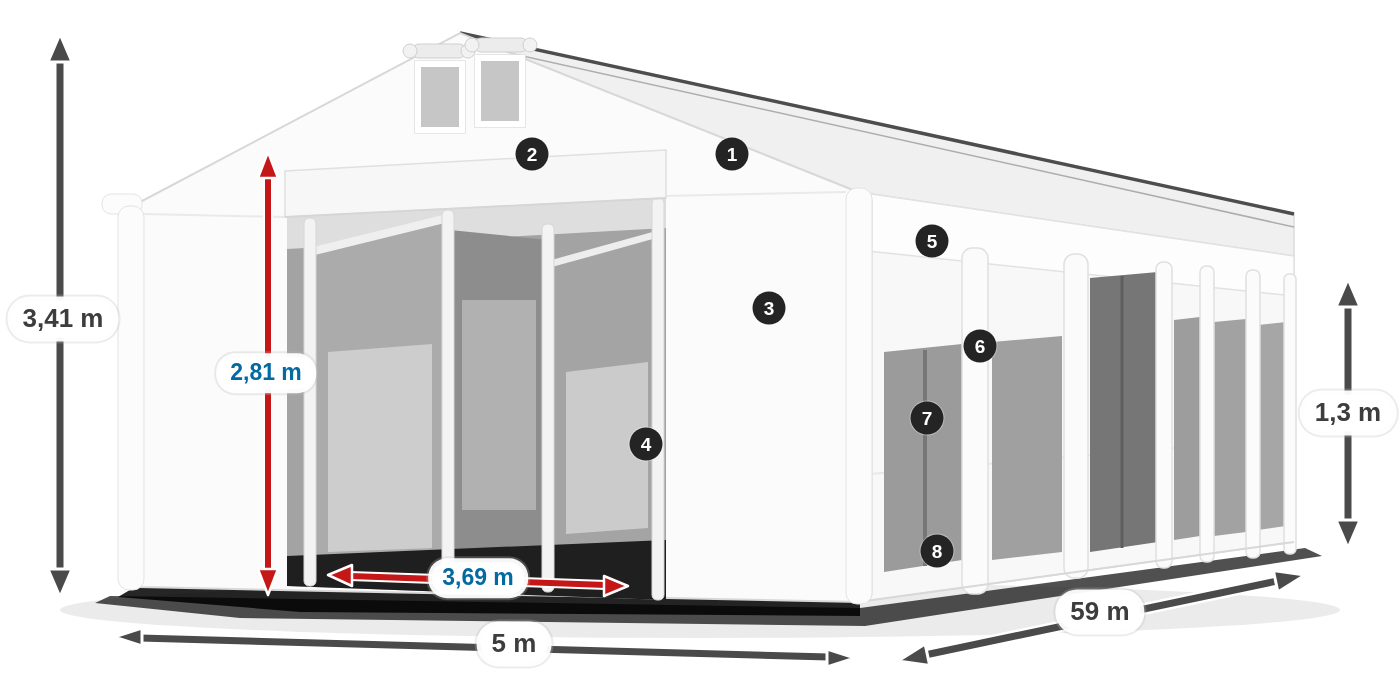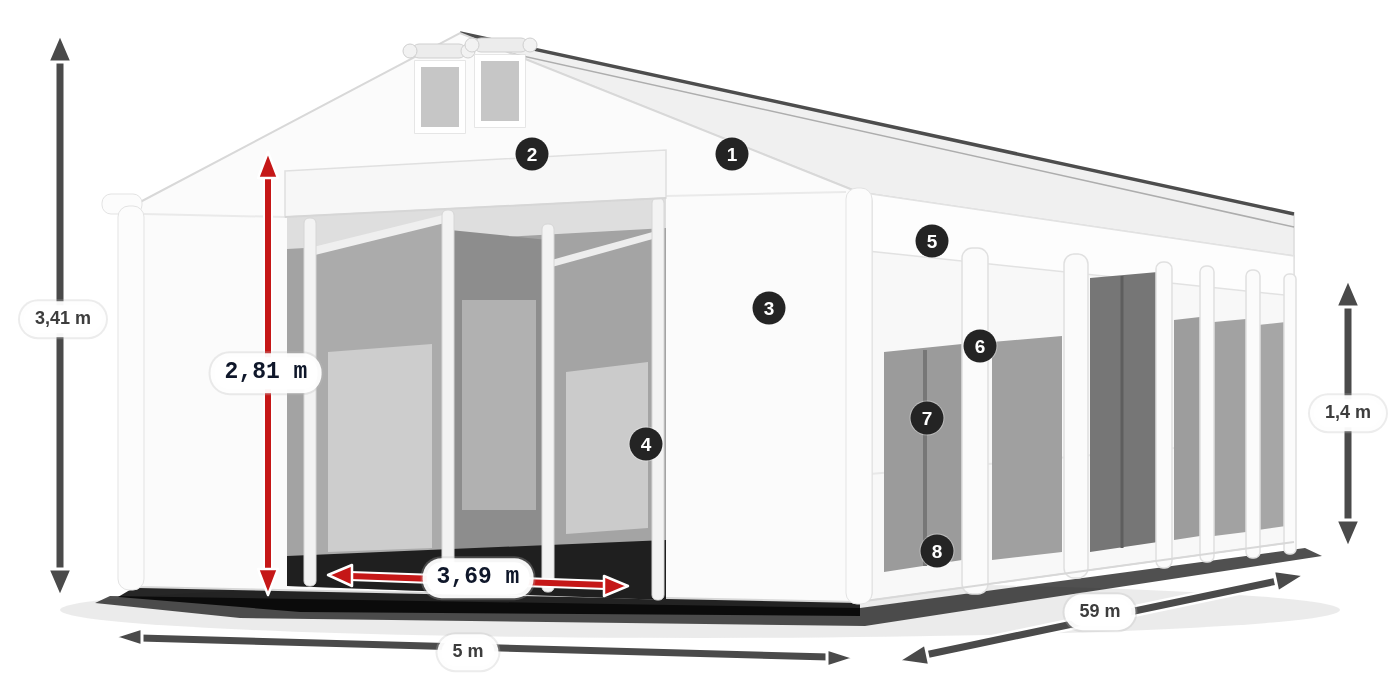--- a/index.html
+++ b/index.html
@@ -4,25 +4,25 @@
 <style>
   html,body { margin:0; padding:0; background:#ffffff; }
   .stage {
     position:relative; width:1400px; height:700px; background:#ffffff;
     font-family:"Liberation Sans", sans-serif; overflow:hidden;
   }
   .stage svg { position:absolute; left:0; top:0; }
   .dim-label {
     position:absolute; transform:translate(-50%,-50%);
     background:#ffffff; border-radius:18px; padding:3px 11px;
-    font-weight:bold; font-size:18px; color:#3d3d3d; line-height:1.2;
+    font-weight:bold; font-size:26px; color:#3d3d3d; line-height:1.2;
     white-space:nowrap;
     box-shadow:0 0 0 4px rgba(255,255,255,0.95), 0 0 0 6px rgba(185,185,185,0.28);
   }
-  .dim-label.red { color:#0f172a; font-size:23px; padding:2px 10px; border-radius:15px;font-family:Liberation Mono, monospace; }
+  .dim-label.red { color:#0369a1; font-size:23px; padding:2px 10px; border-radius:15px; }
   .badge {
     position:absolute; transform:translate(-50%,-50%);
     width:33px; height:33px; border-radius:50%;
     background:#242424; color:#ffffff;
     font-weight:bold; font-size:19px;
     display:flex; align-items:center; justify-content:center;
     box-shadow:0 0 0 1px rgba(255,255,255,0.35);
   }
 </style>
 </head>
@@ -158,23 +158,23 @@
         <line x1="1348" y1="302" x2="1348" y2="524" stroke-width="7" stroke="#4a4a4a"></line>
         <polygon points="1348,279 1336,307 1360,307" stroke="#ffffff" stroke-width="3" fill="#4a4a4a"></polygon>
         <polygon points="1348,548 1336,520 1360,520" stroke="#ffffff" stroke-width="3" fill="#4a4a4a"></polygon>
       </g>
     </g>
   </svg>
 
   <div class="dim-label" style="left:63px; top:319px;">3,41 m</div>
   <div class="dim-label red" style="left:266px; top:373px;">2,81 m</div>
   <div class="dim-label red" style="left:478px; top:578px;">3,69 m</div>
-  <div class="dim-label" style="left:468px; top:644px;margin-top:8px;">5 m</div>
+  <div class="dim-label" style="left:514px; top:644px;">5 m</div>
   <div class="dim-label" style="left:1100px; top:612px;">59 m</div>
-  <div class="dim-label" style="left:1348px; top:413px;">1,4 m</div>
+  <div class="dim-label" style="left:1348px; top:413px;">1,3 m</div>
 
   <div class="badge" style="left:732px; top:154px;">1</div>
   <div class="badge" style="left:532px; top:154px;">2</div>
   <div class="badge" style="left:769px; top:308px;">3</div>
   <div class="badge" style="left:646px; top:444px;">4</div>
   <div class="badge" style="left:932px; top:241px;">5</div>
   <div class="badge" style="left:980px; top:346px;">6</div>
   <div class="badge" style="left:927px; top:418px;">7</div>
   <div class="badge" style="left:937px; top:551px;">8</div>
 

